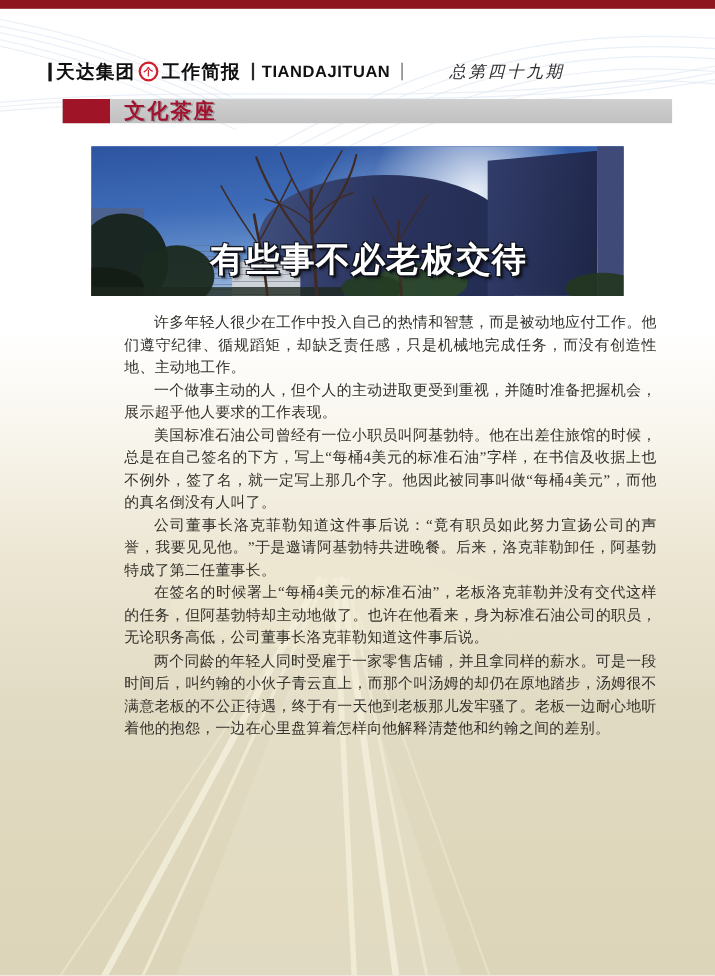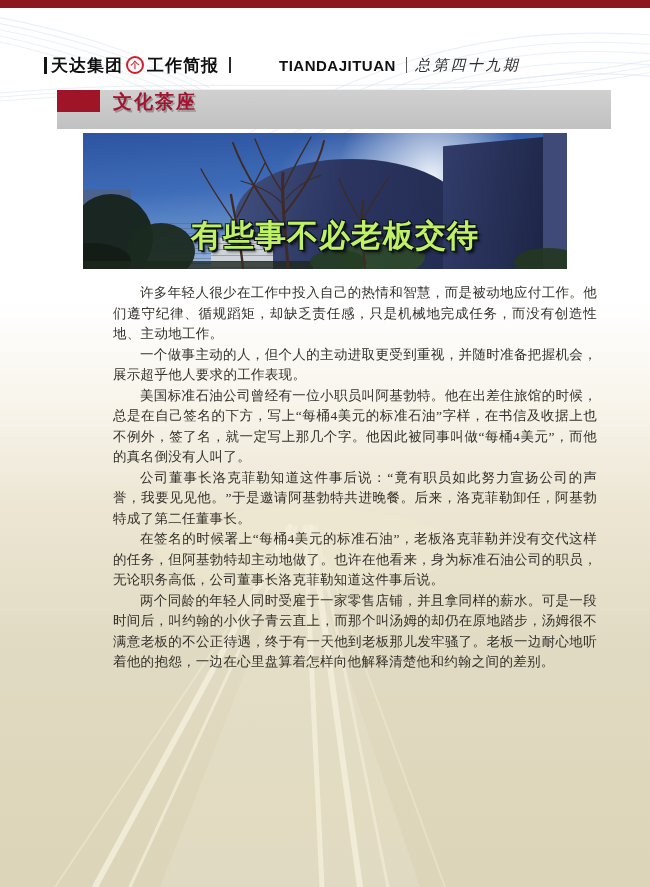--- a/index.html
+++ b/index.html
@@ -13,25 +13,25 @@
 
   
   .header{position:absolute; top:53px; left:44px; height:24px; display:flex; align-items:center; white-space:nowrap;justify-content:center;}
   .vbar{width:3px; height:17px; background:#141414; margin-right:4px;}
   .vbar.thin{width:2px; height:16px; background:#2a2a2a; margin:0 7px 0 10px;}
   .vbar.hair{width:1.5px; height:16px; background:#555; margin:0 8px 0 10px;}
   .brand-cn{font:700 17px "Liberation Sans", sans-serif; color:#101010; letter-spacing:1px;}
   .logo{box-sizing:border-box; width:18px; height:18px; border:2.5px solid #d01f2b; border-radius:50%;
         display:flex; align-items:center; justify-content:center; margin:0 3px;}
   .logo span{font:700 9px "Liberation Sans", sans-serif; color:#d01f2b; line-height:1;}
-  .brand-en{font:700 15px "Liberation Sans", sans-serif; color:#101010; letter-spacing:.5px;margin-left:41px;}
-  .issue{font:italic 400 15px "Liberation Serif", serif; color:#2e2e2e; letter-spacing:2.5px;}
+  .brand-en{font:700 15px "Liberation Sans", sans-serif; color:#101010; letter-spacing:.5px;}
+  .issue{font:italic 400 15px "Liberation Serif", serif; color:#2e2e2e; letter-spacing:2.5px;margin-left:34px;}
 
   
-  .section-bar{position:absolute; top:90px; left:57px; width:554px; height:39px;
+  .section-bar{position:absolute; top:90px; left:57px; width:554px; height:22px;
                background:linear-gradient(#d0d0d0,#c1c1c1);}
   .section-accent{position:absolute; left:0; top:0; width:43px; height:22px; background:#a01428;}
   .section-title{position:absolute; left:56px; top:0; line-height:23px; font-weight:700; font-size:19px;
                  font-family:"Liberation Serif", serif; color:#a21330; letter-spacing:2px;
                  text-shadow:1.5px 1.5px 0 #969696;}
 
   
   .hero{position:absolute; left:83px; top:133px; width:484px; height:136px; overflow:hidden; background:#3c66b2;}
   .hero .sky{position:absolute; inset:0;
     background:
@@ -49,21 +49,21 @@
       background-image:repeating-linear-gradient(180deg, rgba(100,110,125,.5) 0 1px, rgba(0,0,0,0) 1px 6px);}
   .twr-main{left:152px; top:26px; width:232px; height:110px;
       background:linear-gradient(100deg,#41507f 0%,#2b3560 45%,#222b50 100%);
       border-radius:115px 115px 0 0 / 58px 58px 0 0;}
   .twr-right{left:360px; top:4px; width:100px; height:132px;
       background:linear-gradient(100deg,#323d6b,#1d2546);
       clip-path:polygon(0 7%, 100% 0, 100% 100%, 0 100%);}
   .twr-edge{left:460px; top:0; width:24px; height:136px; background:#404a78;}
   .hero-trees{position:absolute; inset:0;}
   .hero-title{position:absolute; left:108px; bottom:12px; white-space:nowrap;
-      font:700 31px "Liberation Serif", serif; color:#bef264; letter-spacing:1px;
+      font:700 31px "Liberation Serif", serif; color:#ffffff; letter-spacing:1px;
       text-shadow:-1px -1px 0 #10131c, 1px -1px 0 #10131c, -1px 1px 0 #10131c,
                   2px 2px 0 #10131c, 3px 3px 3px rgba(0,0,0,.55);}
 
   
   .article{position:absolute; left:83px; top:283px; width:484px;
       font-size:13.5px; line-height:20.5px; color:#32302a; text-align:justify; letter-spacing:.3px;margin-left:30px;}
   .article p{margin:0; text-indent:2em;}
 </style>
 </head>
 <body>

